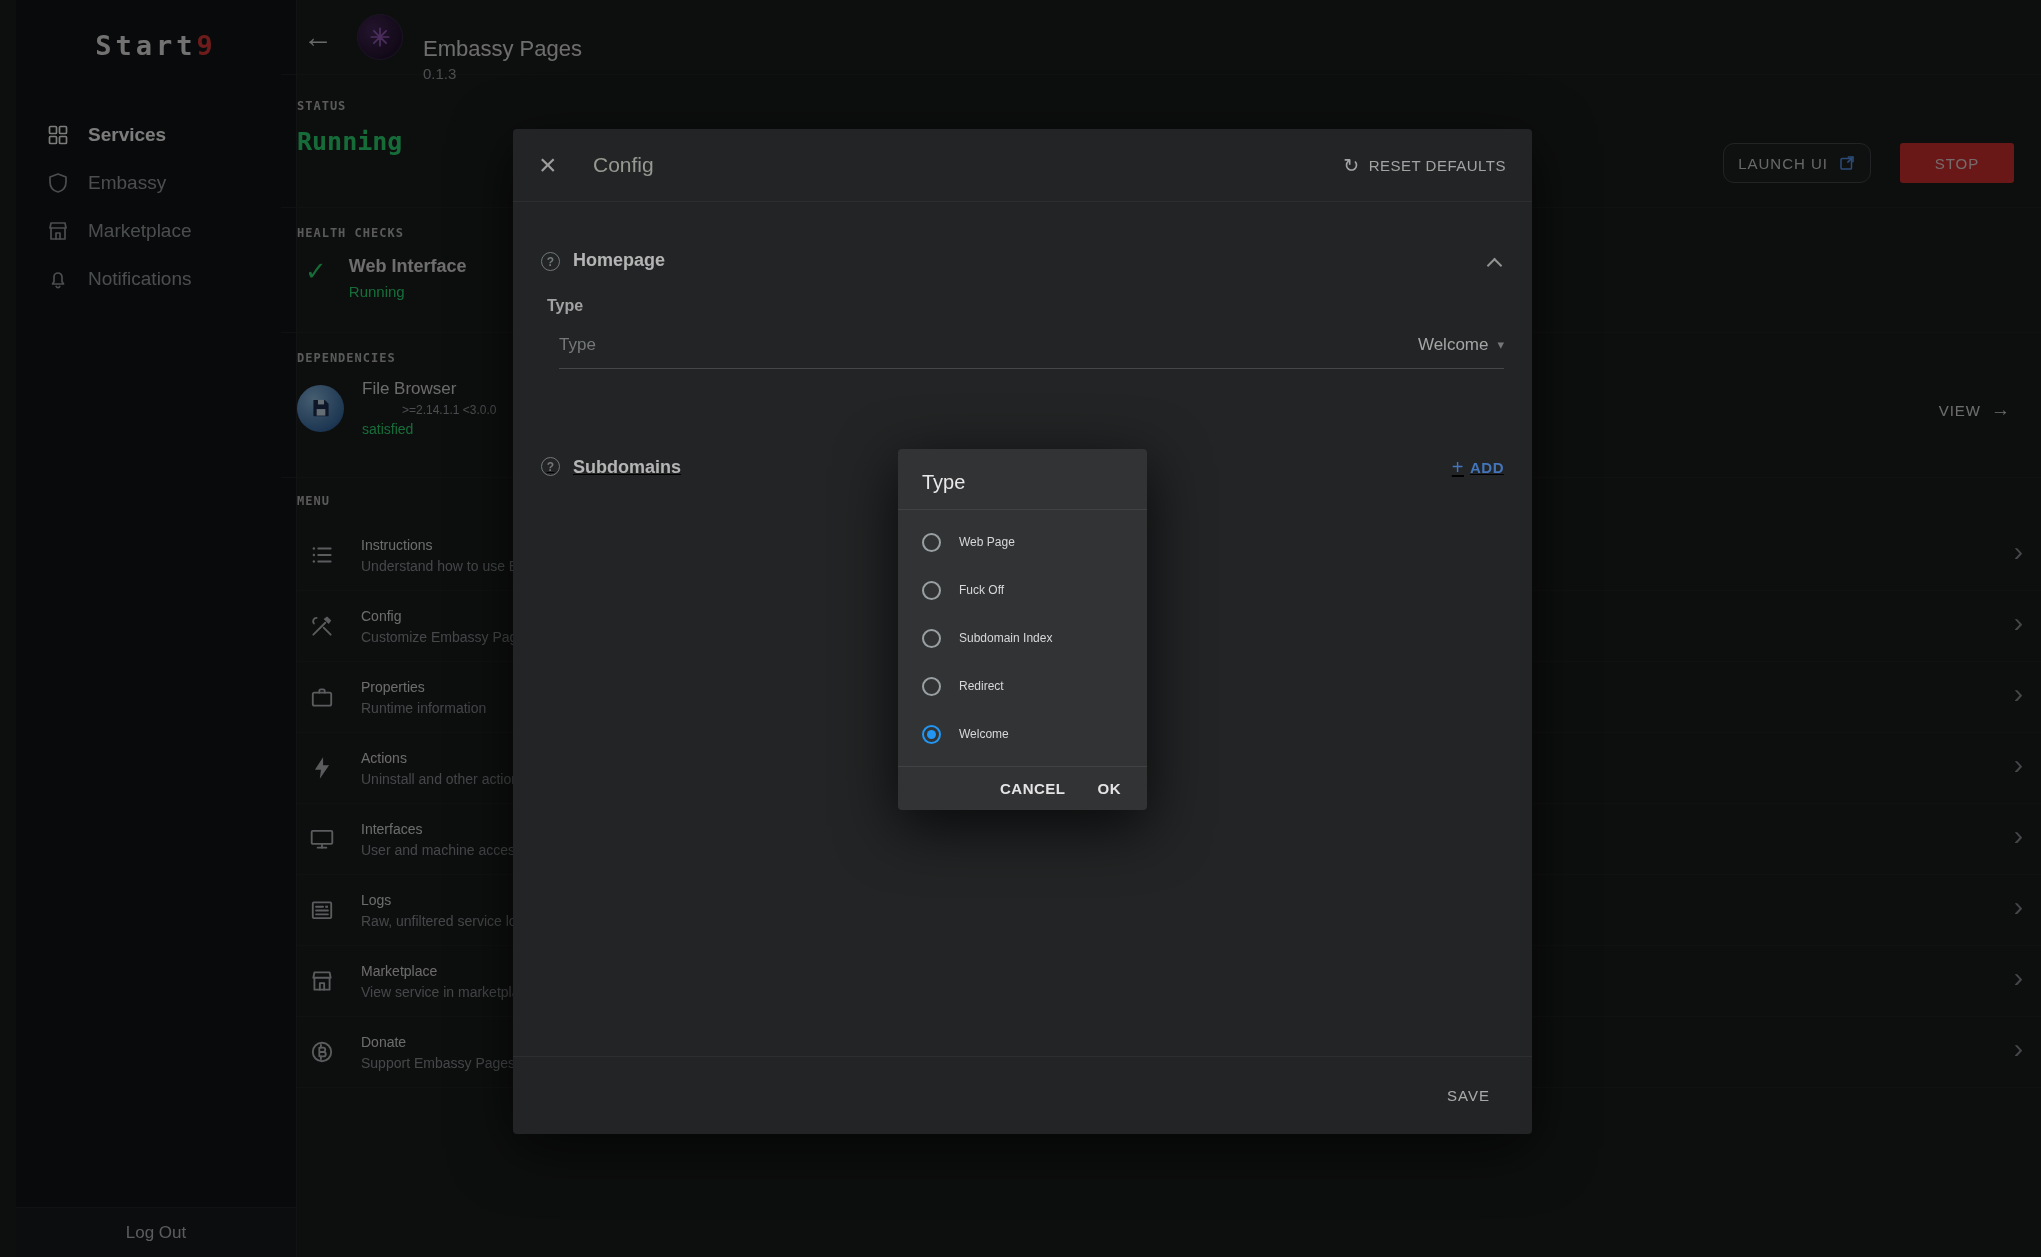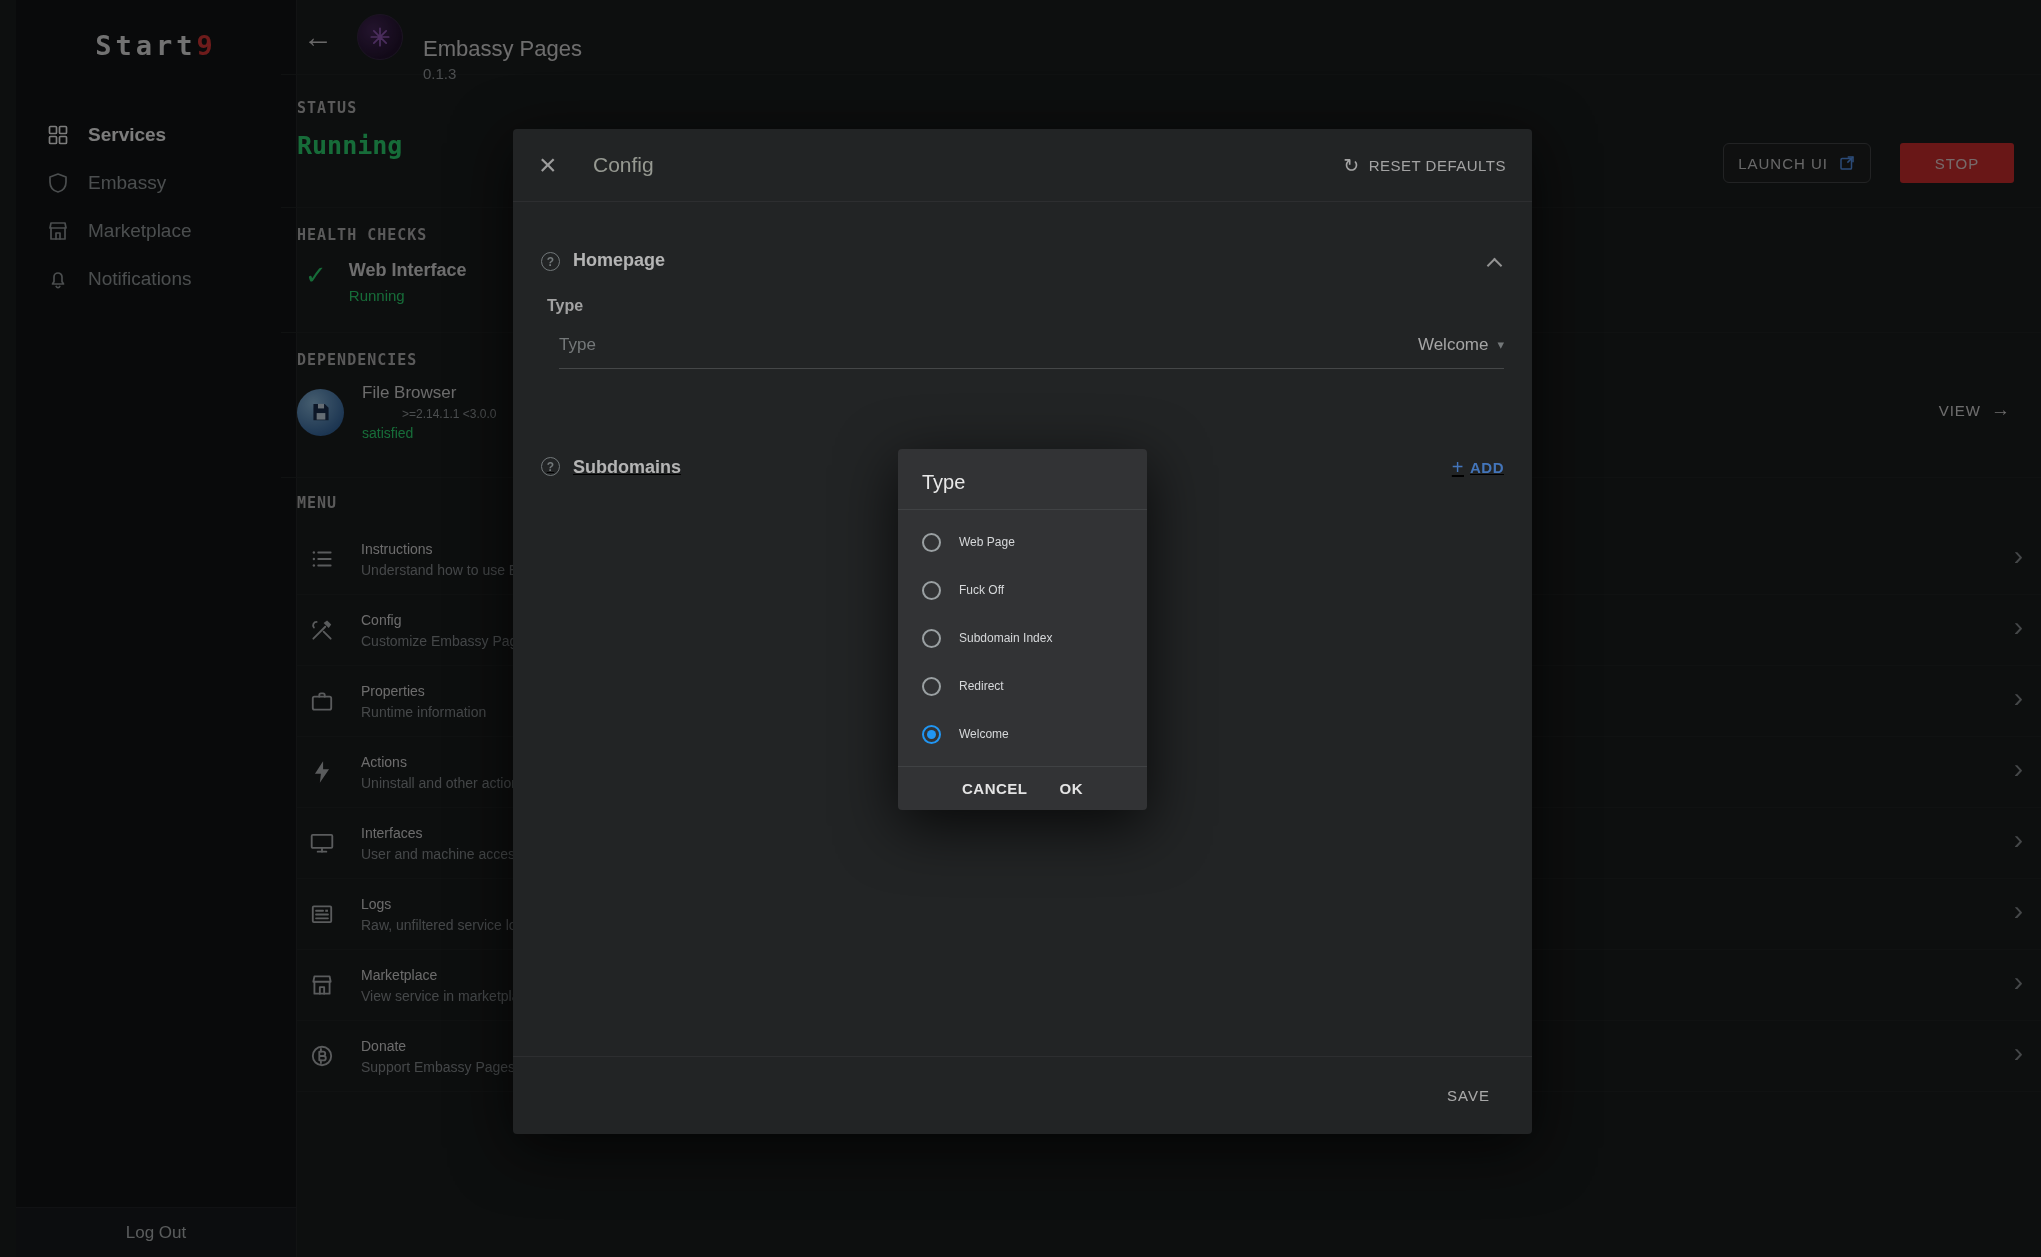--- a/index.html
+++ b/index.html
@@ -26,24 +26,24 @@
   .header{position:absolute;left:281px;top:0;right:0;height:75px;display:flex;align-items:center;padding-left:16px;border-bottom:1px solid #232526;}
   .back-btn{width:42px;font-size:30px;color:#d9d9d9;cursor:pointer;text-align:center;}
   .app-icon{width:46px;height:46px;border-radius:50%;margin-left:18px;background:radial-gradient(circle at 35% 35%,#4a2a5e,#241330 75%);border:1px solid #3a2a48;display:flex;align-items:center;justify-content:center;}
   .app-icon svg{width:26px;height:26px;stroke:#9a5fc0;stroke-width:1.6;fill:none;stroke-linecap:round;}
   .title-block{margin-left:20px;margin-top:44px;}
   .app-title{font-size:22px;color:#e0e0e0;}
   .app-version{font-size:15px;color:#9aa0a3;margin-top:3px;}
 
   
   .main{position:absolute;left:281px;top:75px;right:0;bottom:0;}
-  .mono-label{font-family:"DejaVu Sans Mono",monospace;font-size:15px;font-weight:bold;letter-spacing:1px;color:#b9b9b9;}
+  .mono-label{font-family:"DejaVu Sans Mono",monospace;font-size:12px;font-weight:bold;letter-spacing:1px;color:#b9b9b9;}
   .section-status{height:133px;border-bottom:1px solid #232526;padding:24px 0 0 16px;position:relative;}
   .status-value{margin-top:14px;font-family:"DejaVu Sans Mono",monospace;font-size:25px;font-weight:bold;color:var(--success);}
-  .launch-btn{position:absolute;top:68px;right:170px;height:40px;padding:0 14px;display:flex;align-items:center;gap:10px;border:1px solid #47494b;border-radius:6px;background:#202223;color:#d6d6d6;font-size:15px;letter-spacing:1px;cursor:pointer;}
+  .launch-btn{position:absolute;top:68px;right:170px;height:40px;padding:0 14px;display:flex;align-items:center;gap:10px;border:1px solid #47494b;border-radius:11px;background:#202223;color:#d6d6d6;font-size:15px;letter-spacing:1px;cursor:pointer;}
   .launch-btn .ext{width:18px;height:18px;color:var(--accent);}
   .launch-btn .ext svg{width:100%;height:100%;stroke:currentColor;fill:none;stroke-width:2;}
   .stop-btn{position:absolute;top:68px;right:27px;width:114px;height:40px;display:flex;align-items:center;justify-content:center;background:var(--danger);border-radius:3px;color:#f3dada;font-size:15px;letter-spacing:1px;cursor:pointer;}
 
   .section-health{height:125px;border-bottom:1px solid #232526;padding:18px 0 0 16px;}
   .health-row{display:flex;gap:22px;margin-top:16px;padding-left:8px;align-items:flex-start;}
   .check-icon{color:var(--success);font-size:26px;line-height:1;margin-top:2px;}
   .health-name{font-size:18px;font-weight:bold;color:#e2e2e2;}
   .health-result{font-size:15px;color:var(--success);margin-top:6px;}
 
@@ -96,21 +96,21 @@
   
   .alert{position:absolute;left:898px;top:449px;width:249px;height:361px;background:#323335;border-radius:4px;box-shadow:0 16px 60px rgba(0,0,0,.75);z-index:40;display:flex;flex-direction:column;}
   .alert-header{padding:22px 24px 15px;border-bottom:1px solid #404244;}
   .alert-title{font-size:20px;color:#e8e8e8;}
   .alert-options{flex:1;padding:8px 0;}
   .option{display:flex;align-items:center;gap:18px;height:48px;padding:0 24px;cursor:pointer;}
   .radio{width:19px;height:19px;border-radius:50%;border:2px solid #9aa0a2;position:relative;flex:none;}
   .option.selected .radio{border-color:var(--radio-blue);}
   .option.selected .radio::after{content:"";position:absolute;inset:3px;border-radius:50%;background:var(--radio-blue);}
   .option-label{font-size:12px;color:#d6d8da;}
-  .alert-footer{height:54px;border-top:1px solid #404244;display:flex;align-items:center;justify-content:center;gap:32px;padding:0 26px;}
+  .alert-footer{height:54px;border-top:1px solid #404244;display:flex;align-items:center;justify-content:flex-end;gap:32px;padding:0 26px;}
   .alert-btn{font-size:15px;font-weight:bold;letter-spacing:.5px;color:#e4e4e4;cursor:pointer;}
 </style>
 </head>
 <body>
 
 <div class="screen">
 
   <div class="sidebar">
     <div class="logo"><span>Start</span><span class="nine">9</span></div>
     <div class="nav">

